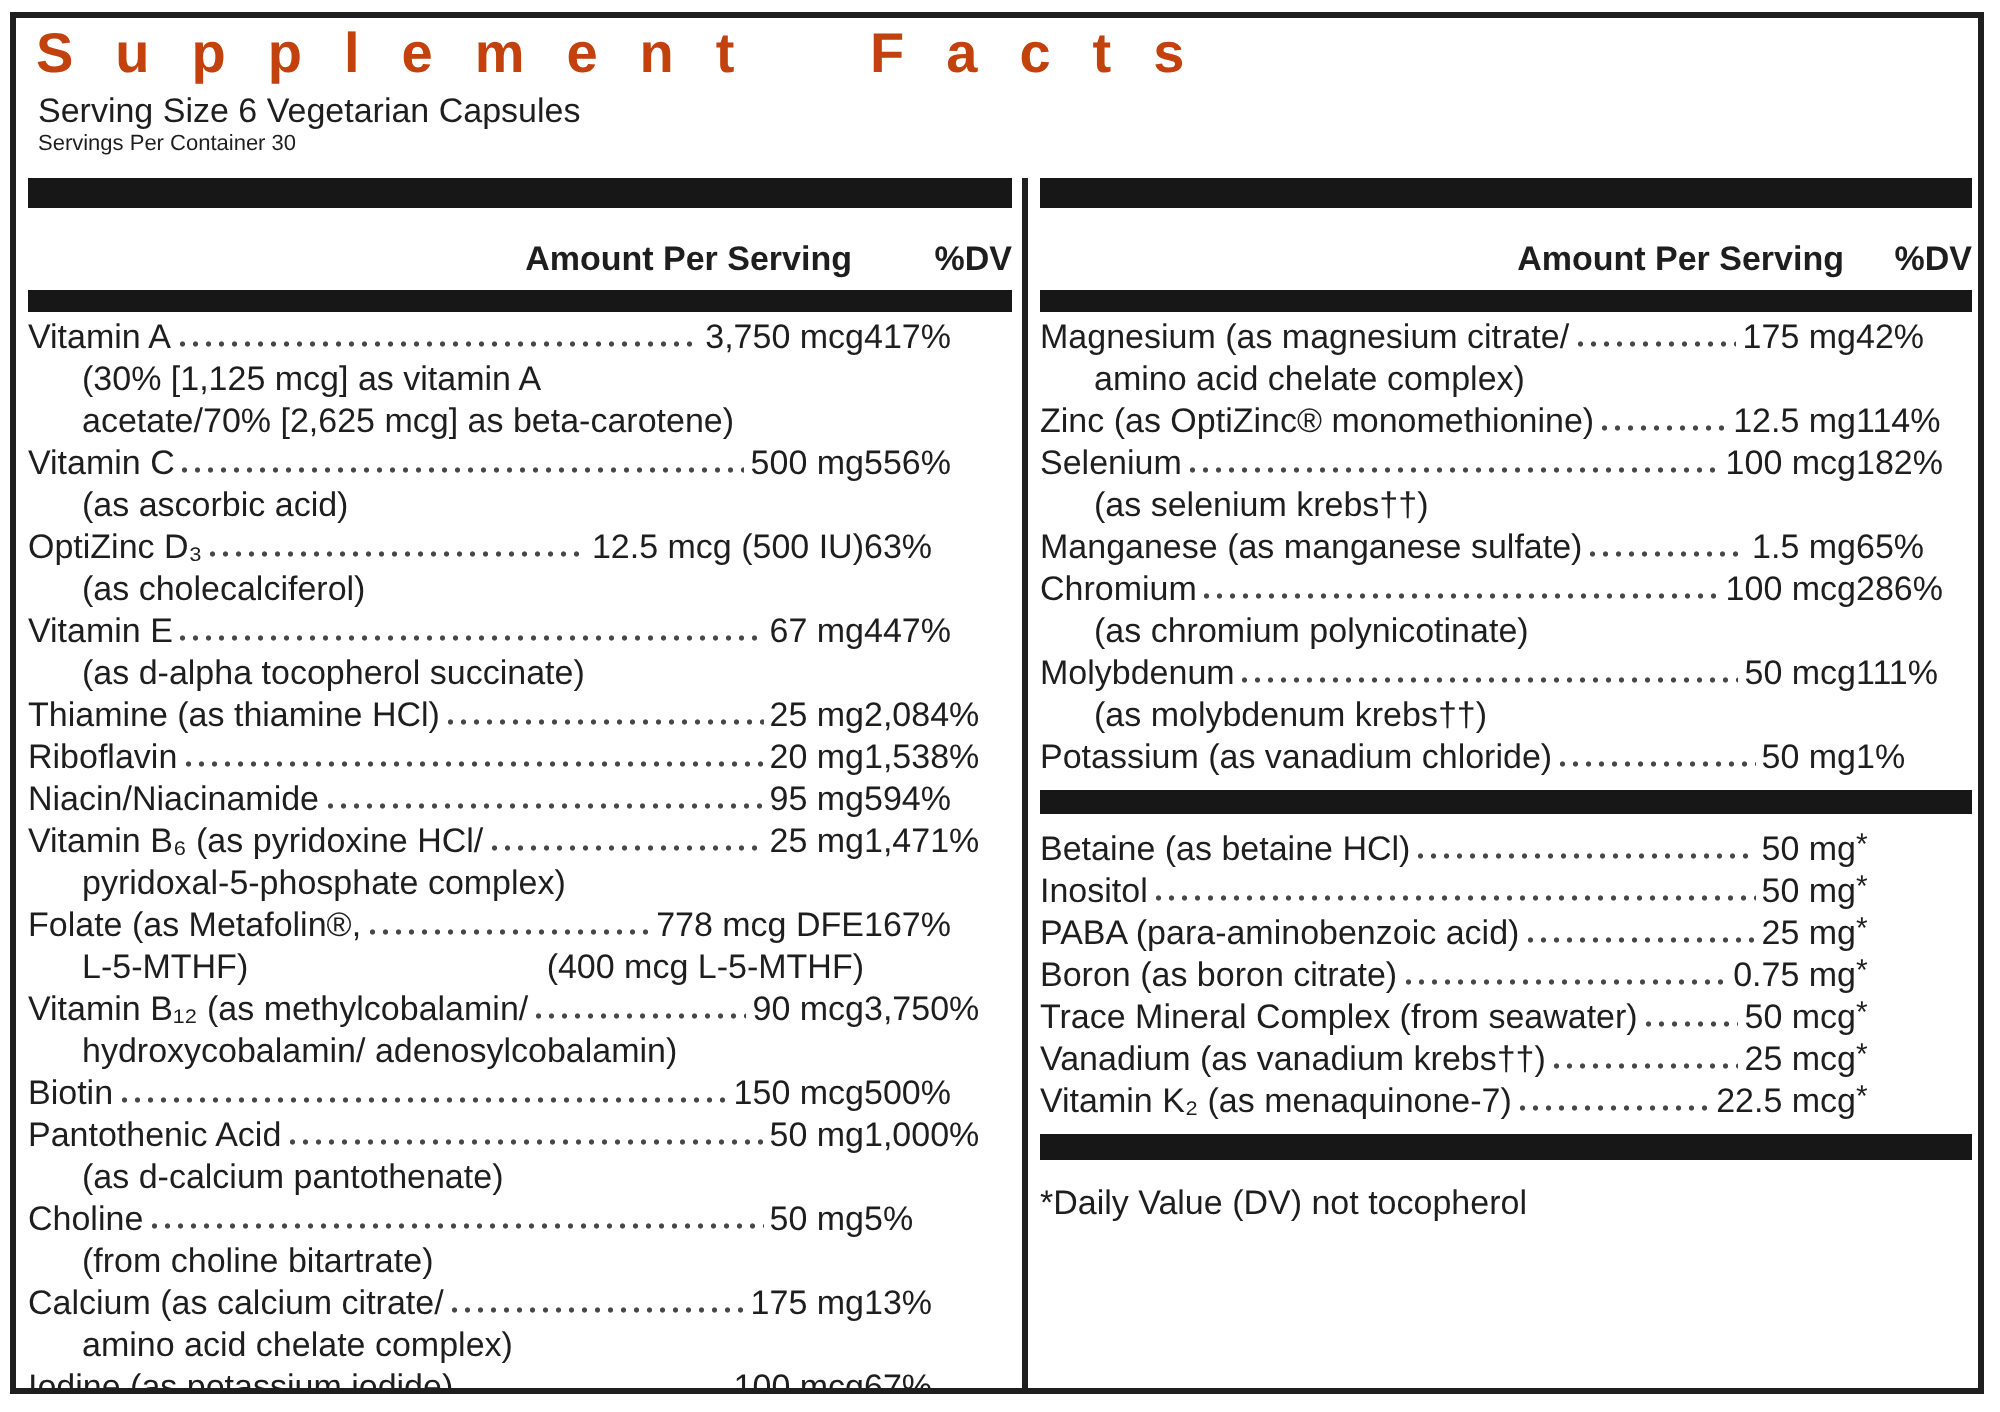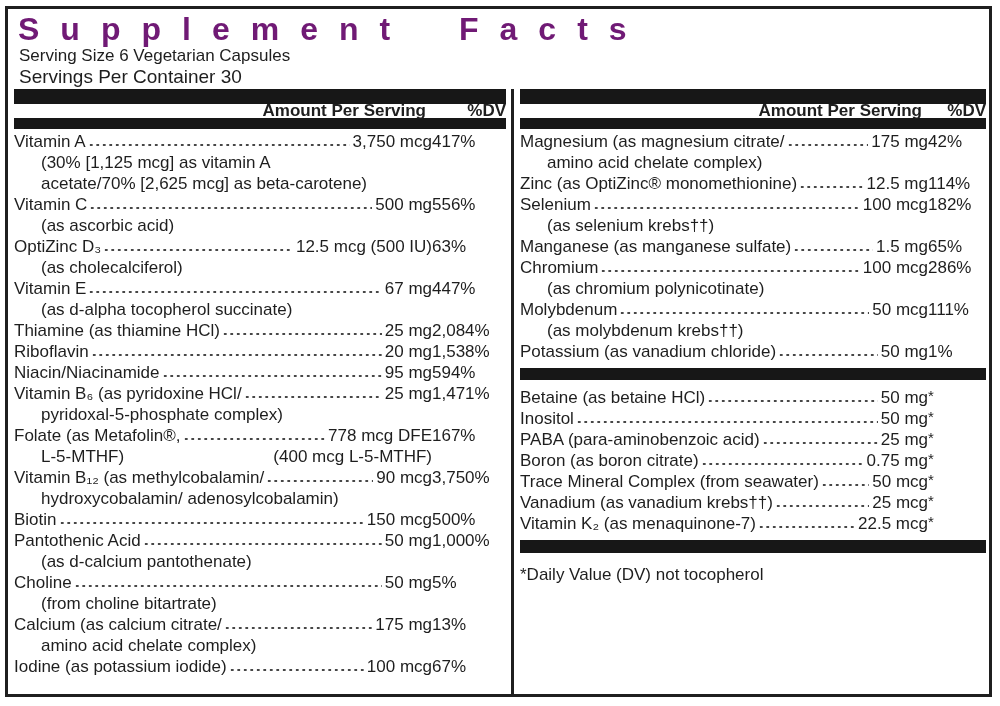--- a/index.html
+++ b/index.html
@@ -9,33 +9,33 @@
     background:#ffffff;
     font-family:"Liberation Sans","DejaVu Sans",sans-serif;
     color:#1e1e1e;
   }
   .label {
     position:absolute; left:5px; top:6px; width:987px; height:691px;
     border:3px solid #1f1f1f; background:#fff; overflow:hidden;
   }
   .title {
     position:absolute; left:10px; top:2px;
-    font-size:32px; font-weight:bold; letter-spacing:21px; word-spacing:18px;
-    white-space:nowrap; color:#701a75;
+    font-size:28px; font-weight:bold; letter-spacing:21px; word-spacing:18px;
+    white-space:nowrap; color:#c2410c;
   }
   .sline1 { position:absolute; left:11px; top:37px; font-size:17px; }
-  .sline2 { position:absolute; left:11px; top:57px; font-size:19px; }
+  .sline2 { position:absolute; left:11px; top:57px; font-size:11px; }
   .divider { position:absolute; left:503px; top:80px; bottom:0; width:3px; background:#1f1f1f; }
   .col { position:absolute; top:80px; font-size:17px; }
   .col-left  { left:6px;   width:492px; }
   .col-right { left:512px; width:466px; }
   .bar { background:#171717; }
   .bar-top { height:15px; }
   .bar-mid { height:11px; }
-  .hdr { display:flex; align-items:center; padding:5px 0; font-weight:bold; height:14px; }
+  .hdr { display:flex; align-items:flex-end; padding:5px 0; font-weight:bold; height:41px; }
   .hdr-amount { margin-left:auto; padding-right:6px; }
   .hdr-dv { width:74px; text-align:right; flex:none; }
   .rows { margin-top:2px; }
   .row-main { display:flex; line-height:21px; }
   .row-name { white-space:pre; }
   .dots {
     flex:1 1 auto; min-width:6px; margin:0 3px 0 2px;
     background-image:radial-gradient(circle,#474747 1.1px,transparent 1.5px);
     background-repeat:repeat-x; background-size:6.5px 6px;
     background-position:left 0 bottom 4px;

